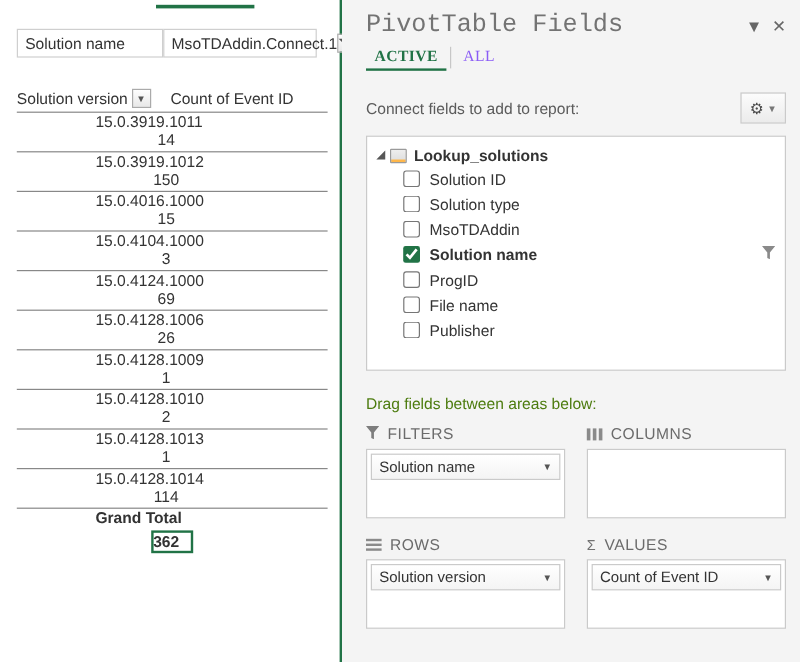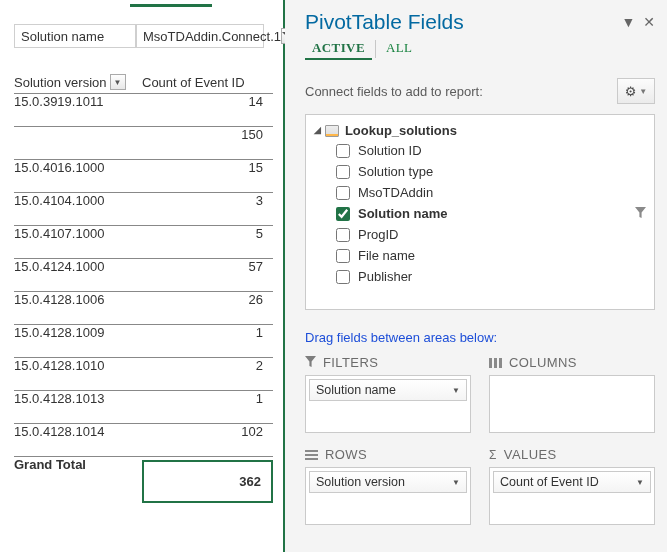--- a/index.html
+++ b/index.html
@@ -67,23 +67,24 @@
   .pt-head .hcell.cnt { flex: 1; font-weight: 400; }
   .dropbtn {
     width: 16px; height: 16px;
     border: 1px solid #aaa;
     background: linear-gradient(#fefefe,#e8e8e8);
     display: inline-flex; align-items: center; justify-content: center;
     font-size: 8px; color: #555; cursor: pointer;
   }
   .pt-body .row {
     display: flex;
-    align-items: flex-start;
+    align-items: center;
     border-bottom: 1px solid #888;
     height: 33px;
+    flex-direction: column;
   }
   .pt-body .row .c1 { width: 128px; }
   .pt-body .row .c2 { flex: 1; text-align: right; padding-right: 10px; }
   .pt-body .row.total {
     font-weight: bold;
     border-bottom: none;
   }
   .total .c2 {
     border: 2.2px solid #217346;
     height: 43px;
@@ -98,34 +99,35 @@
     padding: 10px 12px 10px 20px;
     display: flex;
     flex-direction: column;
   }
   .pane-title-row {
     display: flex; align-items: center; justify-content: space-between;
   }
   .pane-title {
     font-size: 21px;
     font-weight: 400;
-    color: #0369a1;
+    color: #737373;
+    font-family: Liberation Mono, monospace;
   }
   .pane-title-ctrls { display: flex; gap: 8px; color: #666; }
   .pane-title-ctrls span { cursor: pointer; font-size: 14px; }
   .tabbar {
     display: flex;
     gap: 0;
     margin-top: 4px;
     font-size: 13px;
     font-family: Liberation Serif, serif;
   }
   .tabbar .tab {
     padding: 2px 7px;
-    color: #15803d;
+    color: #8b5cf6;
     cursor: pointer;
     letter-spacing: 0.4px;
   }
   .tabbar .tab.active {
     color: #217346;
     font-weight: 600;
     border-bottom: 2px solid #217346;
   }
   .tab-sep {
     width: 1px;
@@ -168,39 +170,39 @@
   }
   .tri { font-size: 9px; color: #575757; display:inline-block; transform:translateY(-1px); }
   .tblicon {
     width: 14px; height: 12px;
     background: linear-gradient(#eee,#ddd);
     border: 1px solid #9a9a9a; border-radius: 1px;
     box-shadow: inset 0 -2px 0 #ffb74a;
     margin-right:2px;
   }
   .fielditem {
-    display: flex; align-items: center;
+    display: flex; 
     padding: 3px 4px 3px 24px;
     gap: 8px;
   }
   .fielditem input[type=checkbox] {
     width: 14px; height: 14px;
     accent-color: #217346;
     cursor: pointer;
   }
   .fielditem label { cursor: pointer; }
   .fielditem.checked label { font-weight: 600; }
   .fielditem .funnel-mini {
     margin-left: auto;
     color: #8a8a8a;
     font-size: 12px;
   }
   .drag-label {
     margin-top: 20px; margin-bottom: 10px;
-    color: #1d4ed8;
+    color: #4d7c0f;
   }
   .areas {
     display: grid;
     grid-template-columns: 1fr 1fr;
     grid-auto-rows: auto;
     column-gap: 18px;
     row-gap: 14px;
   }
   .area .area-head {
     display:flex; align-items:center; gap: 7px;
@@ -257,57 +259,54 @@
       <div class="hcell cnt">
         <span>Count of Event ID</span>
       </div>
     </div>
     <div class="pt-body" id="pt-body">
         <div class="row">
           <div class="c1">15.0.3919.1011</div>
           <div class="c2">14</div>
         </div>
         <div class="row">
+          <div class="c1">15.0.3919.1012</div>
           <div class="c2">150</div>
         </div>
         <div class="row">
           <div class="c1">15.0.4016.1000</div>
           <div class="c2">15</div>
         </div>
         <div class="row">
           <div class="c1">15.0.4104.1000</div>
           <div class="c2">3</div>
         </div>
         <div class="row">
-          <div class="c1">15.0.4107.1000</div>
-          <div class="c2">5</div>
-        </div>
-        <div class="row">
           <div class="c1">15.0.4124.1000</div>
-          <div class="c2">57</div>
+          <div class="c2">69</div>
         </div>
         <div class="row">
           <div class="c1">15.0.4128.1006</div>
           <div class="c2">26</div>
         </div>
         <div class="row">
           <div class="c1">15.0.4128.1009</div>
           <div class="c2">1</div>
         </div>
         <div class="row">
           <div class="c1">15.0.4128.1010</div>
           <div class="c2">2</div>
         </div>
         <div class="row">
           <div class="c1">15.0.4128.1013</div>
           <div class="c2">1</div>
         </div>
         <div class="row">
           <div class="c1">15.0.4128.1014</div>
-          <div class="c2">102</div>
+          <div class="c2">114</div>
         </div>
         <div class="row total">
           <div class="c1">Grand Total</div>
           <div class="c2">362</div>
         </div>
       </div>
   </div>
 </div>
 
 <div class="pane">

